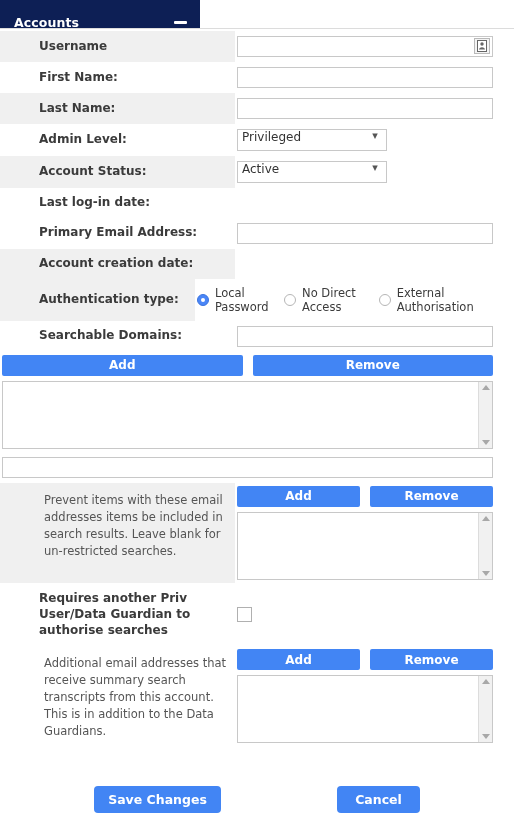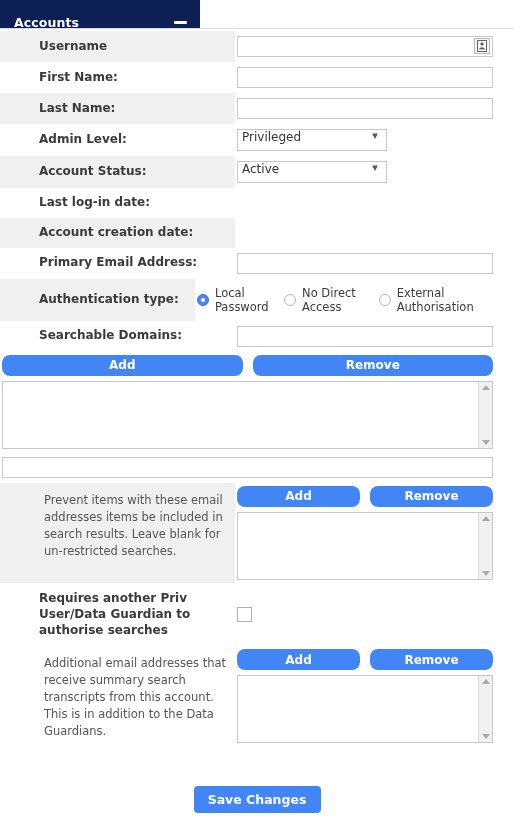--- a/index.html
+++ b/index.html
@@ -215,21 +215,21 @@
   .btn-pair { display: flex; gap: 10px; width: 100%; }
   .btn-blue {
     flex: 1 1 0;
     height: 21px;
     background: #4285f4;
     color: #ffffff;
     font-family: "DejaVu Sans", "Liberation Sans", sans-serif;
     font-size: 12px;
     font-weight: bold;
     border: none;
-    border-radius: 8px;
+    border-radius: 2px;
     display: flex;
     align-items: center;
     justify-content: center;
     cursor: pointer;
   }
 
   .textarea-wrap {
     position: relative;
     width: 100%;
     height: 68px;
@@ -364,31 +364,31 @@
     </div>
   </div>
 
   <div class="row">
     <div class="label-cell">Last log-in date:</div>
     <div class="field-cell">
       <span></span>
     </div>
   </div>
 
+  <div class="row">
+    <div class="label-cell">Primary Email Address:</div>
+    <div class="field-cell">
+      <input class="text-input" type="text" value="" style="">
+    </div>
+  </div>
+
   <div class="row striped">
     <div class="label-cell">Account creation date:</div>
     <div class="field-cell">
       <span></span>
-    </div>
-  </div>
-
-  <div class="row">
-    <div class="label-cell">Primary Email Address:</div>
-    <div class="field-cell">
-      <input class="text-input" type="text" value="" style="">
     </div>
   </div>
 
   <div class="row striped">
     <div class="label-cell">Authentication type:</div>
     <div class="field-cell">
       <div class="radio-group">
         <div class="radio-item checked">
           <span class="radio-dot"></span>
           <span class="radio-label">Local Password</span>
@@ -474,13 +474,14 @@
           <span class="sb-arrow down"></span>
         </div>
       </div>
     </div>
   </div>
 
 </div>
 
 <div class="footer">
   <button class="footer-btn save">Save Changes</button>
+  <button class="footer-btn cancel">Cancel</button>
 </div>
 
 </body></html>

